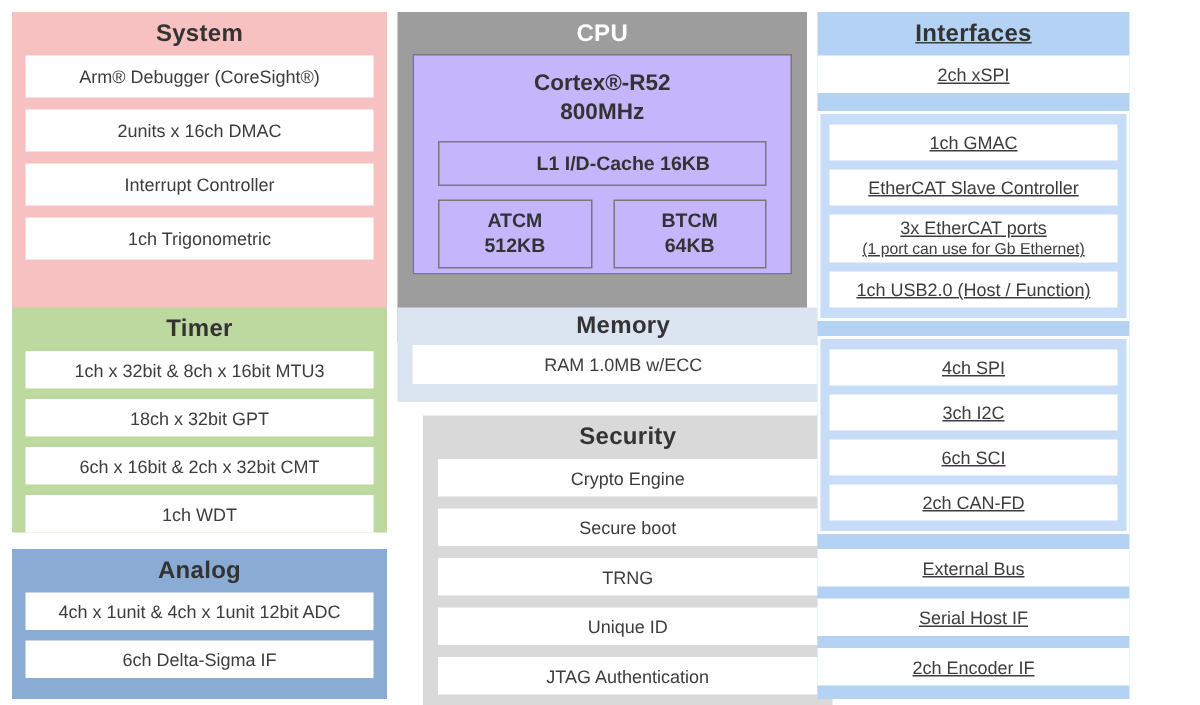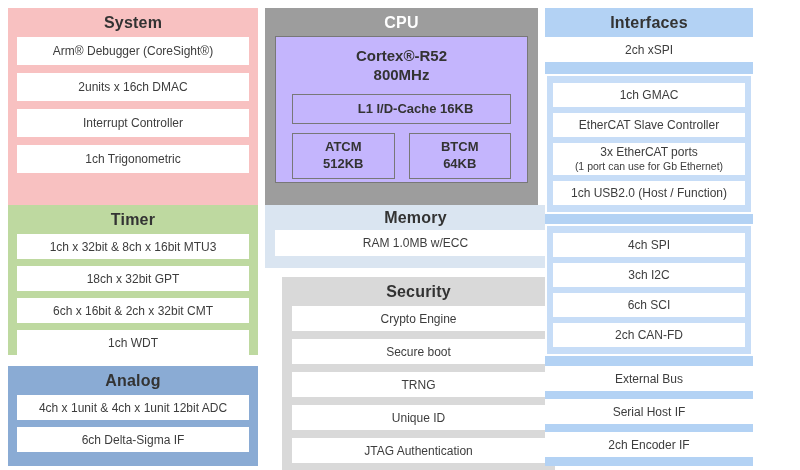--- a/index.html
+++ b/index.html
@@ -88,21 +88,21 @@
     align-items: center;
     justify-content: center;
     font-weight: bold;
     font-size: 13px;
     line-height: 1.3;
     color: #333333;
     box-sizing: border-box;
   }
 
   
-  .interfaces { left: 545px; top: 8px; width: 208px; height: 458px; padding: 0 0; background: var(--interfaces-bg); }
+  .interfaces { left: 545px; top: 8px; width: 208px; height: 458px; padding: 0 0; background: var(--interfaces-bg); text-decoration: underline; }
   .interfaces .row { height: 25px; margin-bottom: 8px; }
   .if-group {
     background: var(--group-bg);
     border: 2px solid #ffffff;
     padding: 7px 6px 1px;
     margin: 2px 0 10px;
   }
   .if-group .row { height: 24px; margin-bottom: 6px; }
   .row.two-line { height: auto; min-height: 32px; flex-direction: column; line-height: 1.15; padding: 2px 0; }
   .row.two-line .sub { font-size: 10.5px; }

